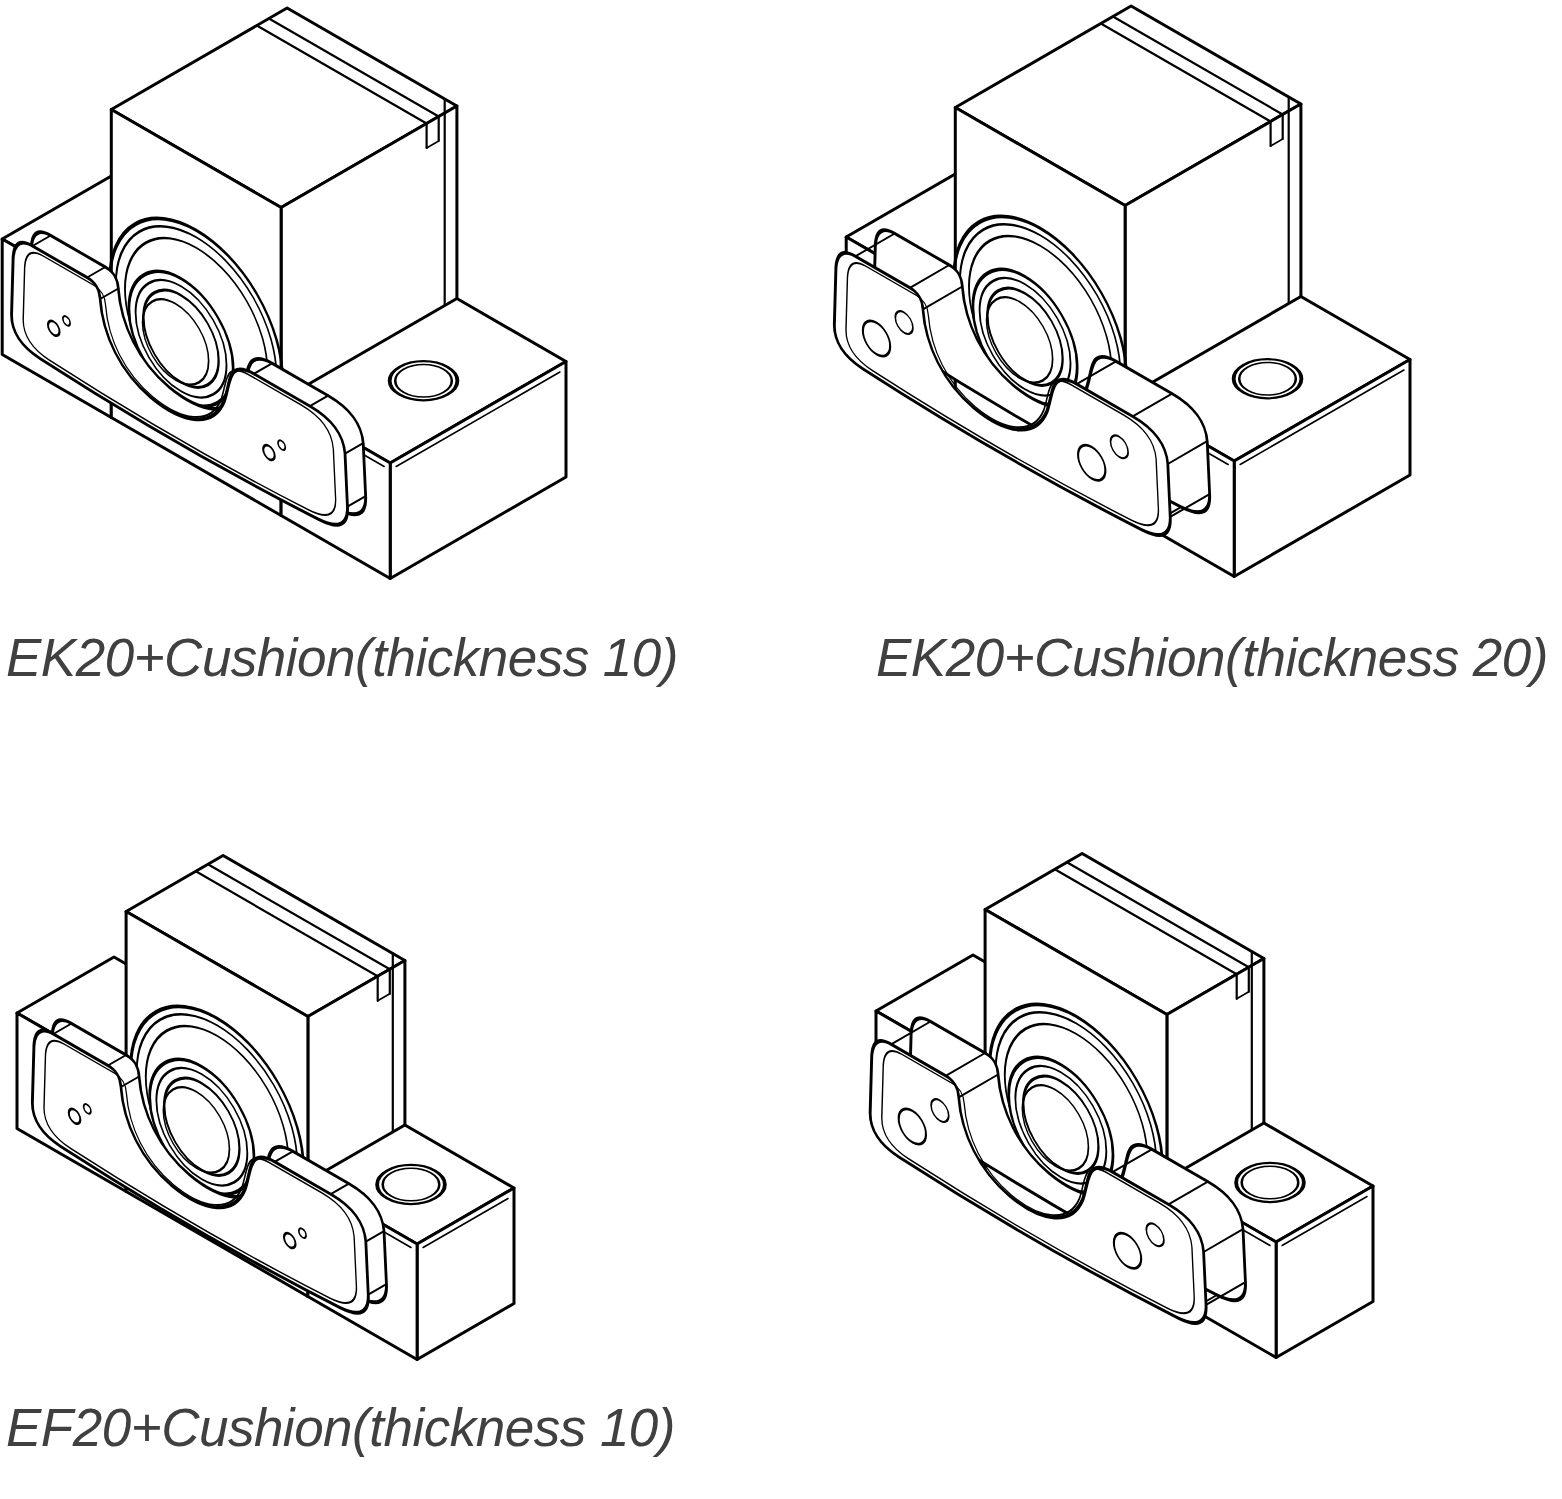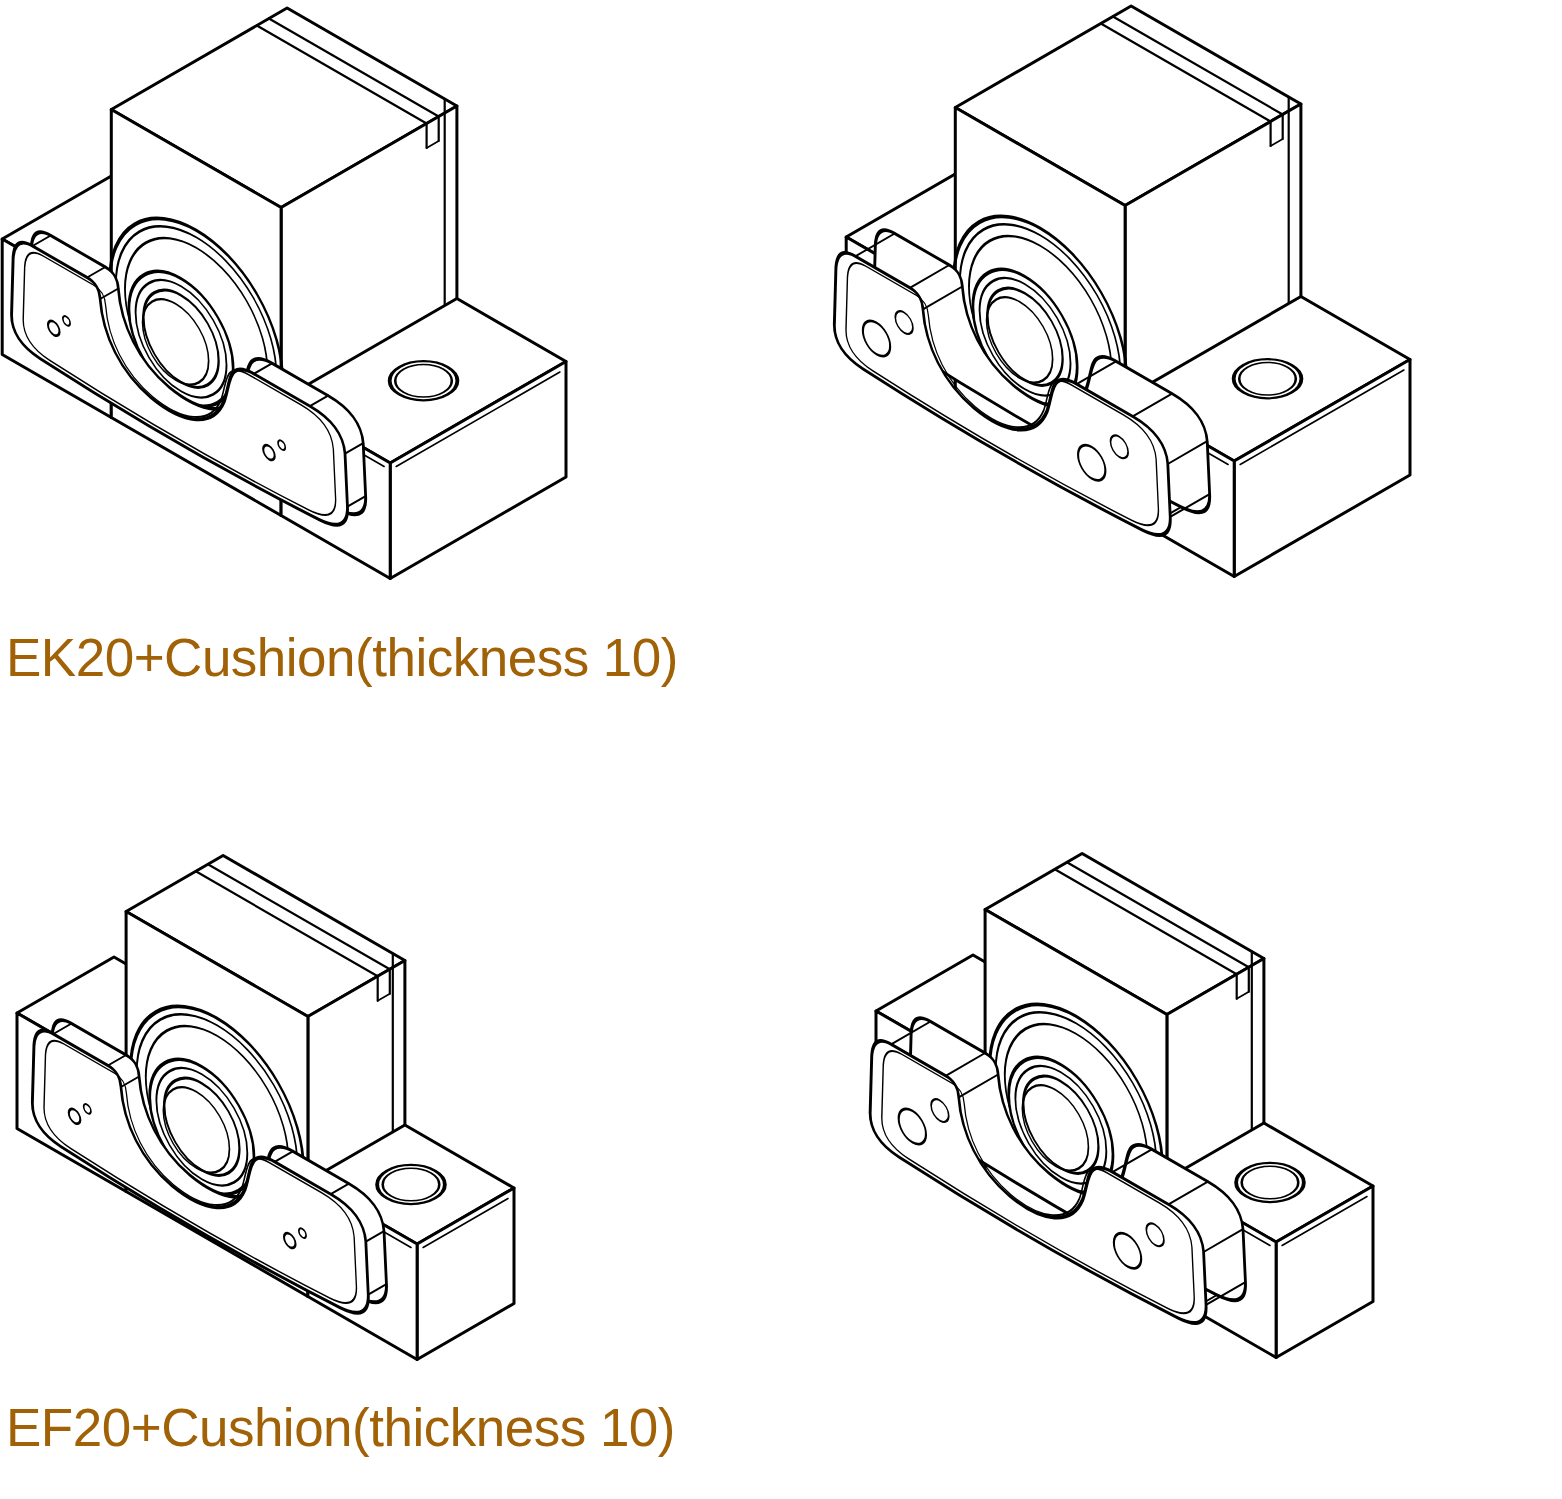--- a/index.html
+++ b/index.html
@@ -2,22 +2,22 @@
 <html><head>
 <meta charset="utf-8">
 <style>
   html,body{margin:0;padding:0;background:#ffffff;}
   .sheet{width:1562px;height:1499px;background:#ffffff;overflow:hidden;
          font-family:"Liberation Sans",sans-serif;}
   .row{display:flex;}
   .row2{margin-top:114px;gap:16px;}
   figure{margin:0;padding:0;width:781px;}
   svg{display:block;overflow:visible;}
-  .cap{height:76px;line-height:76px;font-size:53px;color:#a16207;
-       white-space:nowrap;letter-spacing:-0.5px;}
+  .cap{height:76px;line-height:76px;font-size:53px;color:#404040;
+       white-space:nowrap;letter-spacing:-0.5px;font-style:italic;}
   .capL{padding-left:6px;}
   .capR{padding-left:95px;}
   .row2 .cap{margin-top:20px;}
 </style>
 </head>
 <body>
 
 <div class="sheet">
 
   <div class="row">
@@ -134,20 +134,21 @@
             <path d="M -48 3 L -30 3 C -27 3 -25.9 1.5 -25.7 -1 C -24.8 -11 -19 -18.5 -9 -20.8 C 1.5 -23.1 11.5 -19.2 15.2 -9.8 C 16.6 -5.8 16.8 -1.2 18.8 0.7 C 20.3 2.3 22.4 3 25 3 L 43.5 3 C 50.5 3 54.6 0.4 55.1 -4.8 L 55.9 -19.5 C 56.2 -24.8 52.9 -27.5 46.5 -27.9 C 15.5 -29.7 -14.5 -29.7 -45.5 -27.9 C -51.9 -27.5 -55.2 -24.8 -54.9 -19.5 L -54.4 -3.6 C -54.1 0.7 -51.9 3 -48 3 Z" fill="#fff" stroke="#000" stroke-width="0.95" stroke-linejoin="round"></path>
             <path d="M -48 3 L -30 3 C -27 3 -25.9 1.5 -25.7 -1 C -24.8 -11 -19 -18.5 -9 -20.8 C 1.5 -23.1 11.5 -19.2 15.2 -9.8 C 16.6 -5.8 16.8 -1.2 18.8 0.7 C 20.3 2.3 22.4 3 25 3 L 43.5 3 C 50.5 3 54.6 0.4 55.1 -4.8 L 55.9 -19.5 C 56.2 -24.8 52.9 -27.5 46.5 -27.9 C 15.5 -29.7 -14.5 -29.7 -45.5 -27.9 C -51.9 -27.5 -55.2 -24.8 -54.9 -19.5 L -54.4 -3.6 C -54.1 0.7 -51.9 3 -48 3 Z" transform="translate(0 -0.9) scale(0.93)" fill="none" stroke="#000" stroke-width="0.5" stroke-linejoin="round"></path>
             <circle cx="-41" cy="-17" r="4.5" fill="none" stroke="#000" stroke-width="0.7"></circle>
             <circle cx="30" cy="-17" r="4.5" fill="none" stroke="#000" stroke-width="0.7"></circle>
           </g>
           <g transform="matrix(3.031 1.75 0 -3.5 247.3811 471.325) translate(0 39)">
             <circle cx="-41" cy="-17" r="2.9" fill="none" stroke="#000" stroke-width="0.55"></circle>
             <circle cx="30" cy="-17" r="2.9" fill="none" stroke="#000" stroke-width="0.55"></circle>
           </g>
         </svg>
+      <figcaption class="cap capR">EK20+Cushion(thickness 20)</figcaption>
     </figure>
   </div>
 
   <div class="row row2">
     <figure>
       <svg id="fig2" width="780" height="560" viewBox="0 0 780 560">
           <path d="M114.0 147.0L223.1 210.0L126.1 266.0L17.0 203.0Z" fill="#fff" stroke="#000" stroke-width="3" stroke-linejoin="round"></path>
           <path d="M17.0 203.0L126.1 266.0L126.1 381.5L17.0 318.5Z" fill="#fff" stroke="#000" stroke-width="3" stroke-linejoin="round"></path>
           <path d="M223.1 45.5L404.9 150.5L307.9 206.5L126.1 101.5Z" fill="#fff" stroke="#000" stroke-width="3" stroke-linejoin="round"></path>
           <path d="M207.9 54.3L389.8 159.3" fill="none" stroke="#000" stroke-width="2.2" stroke-linecap="round"></path>

